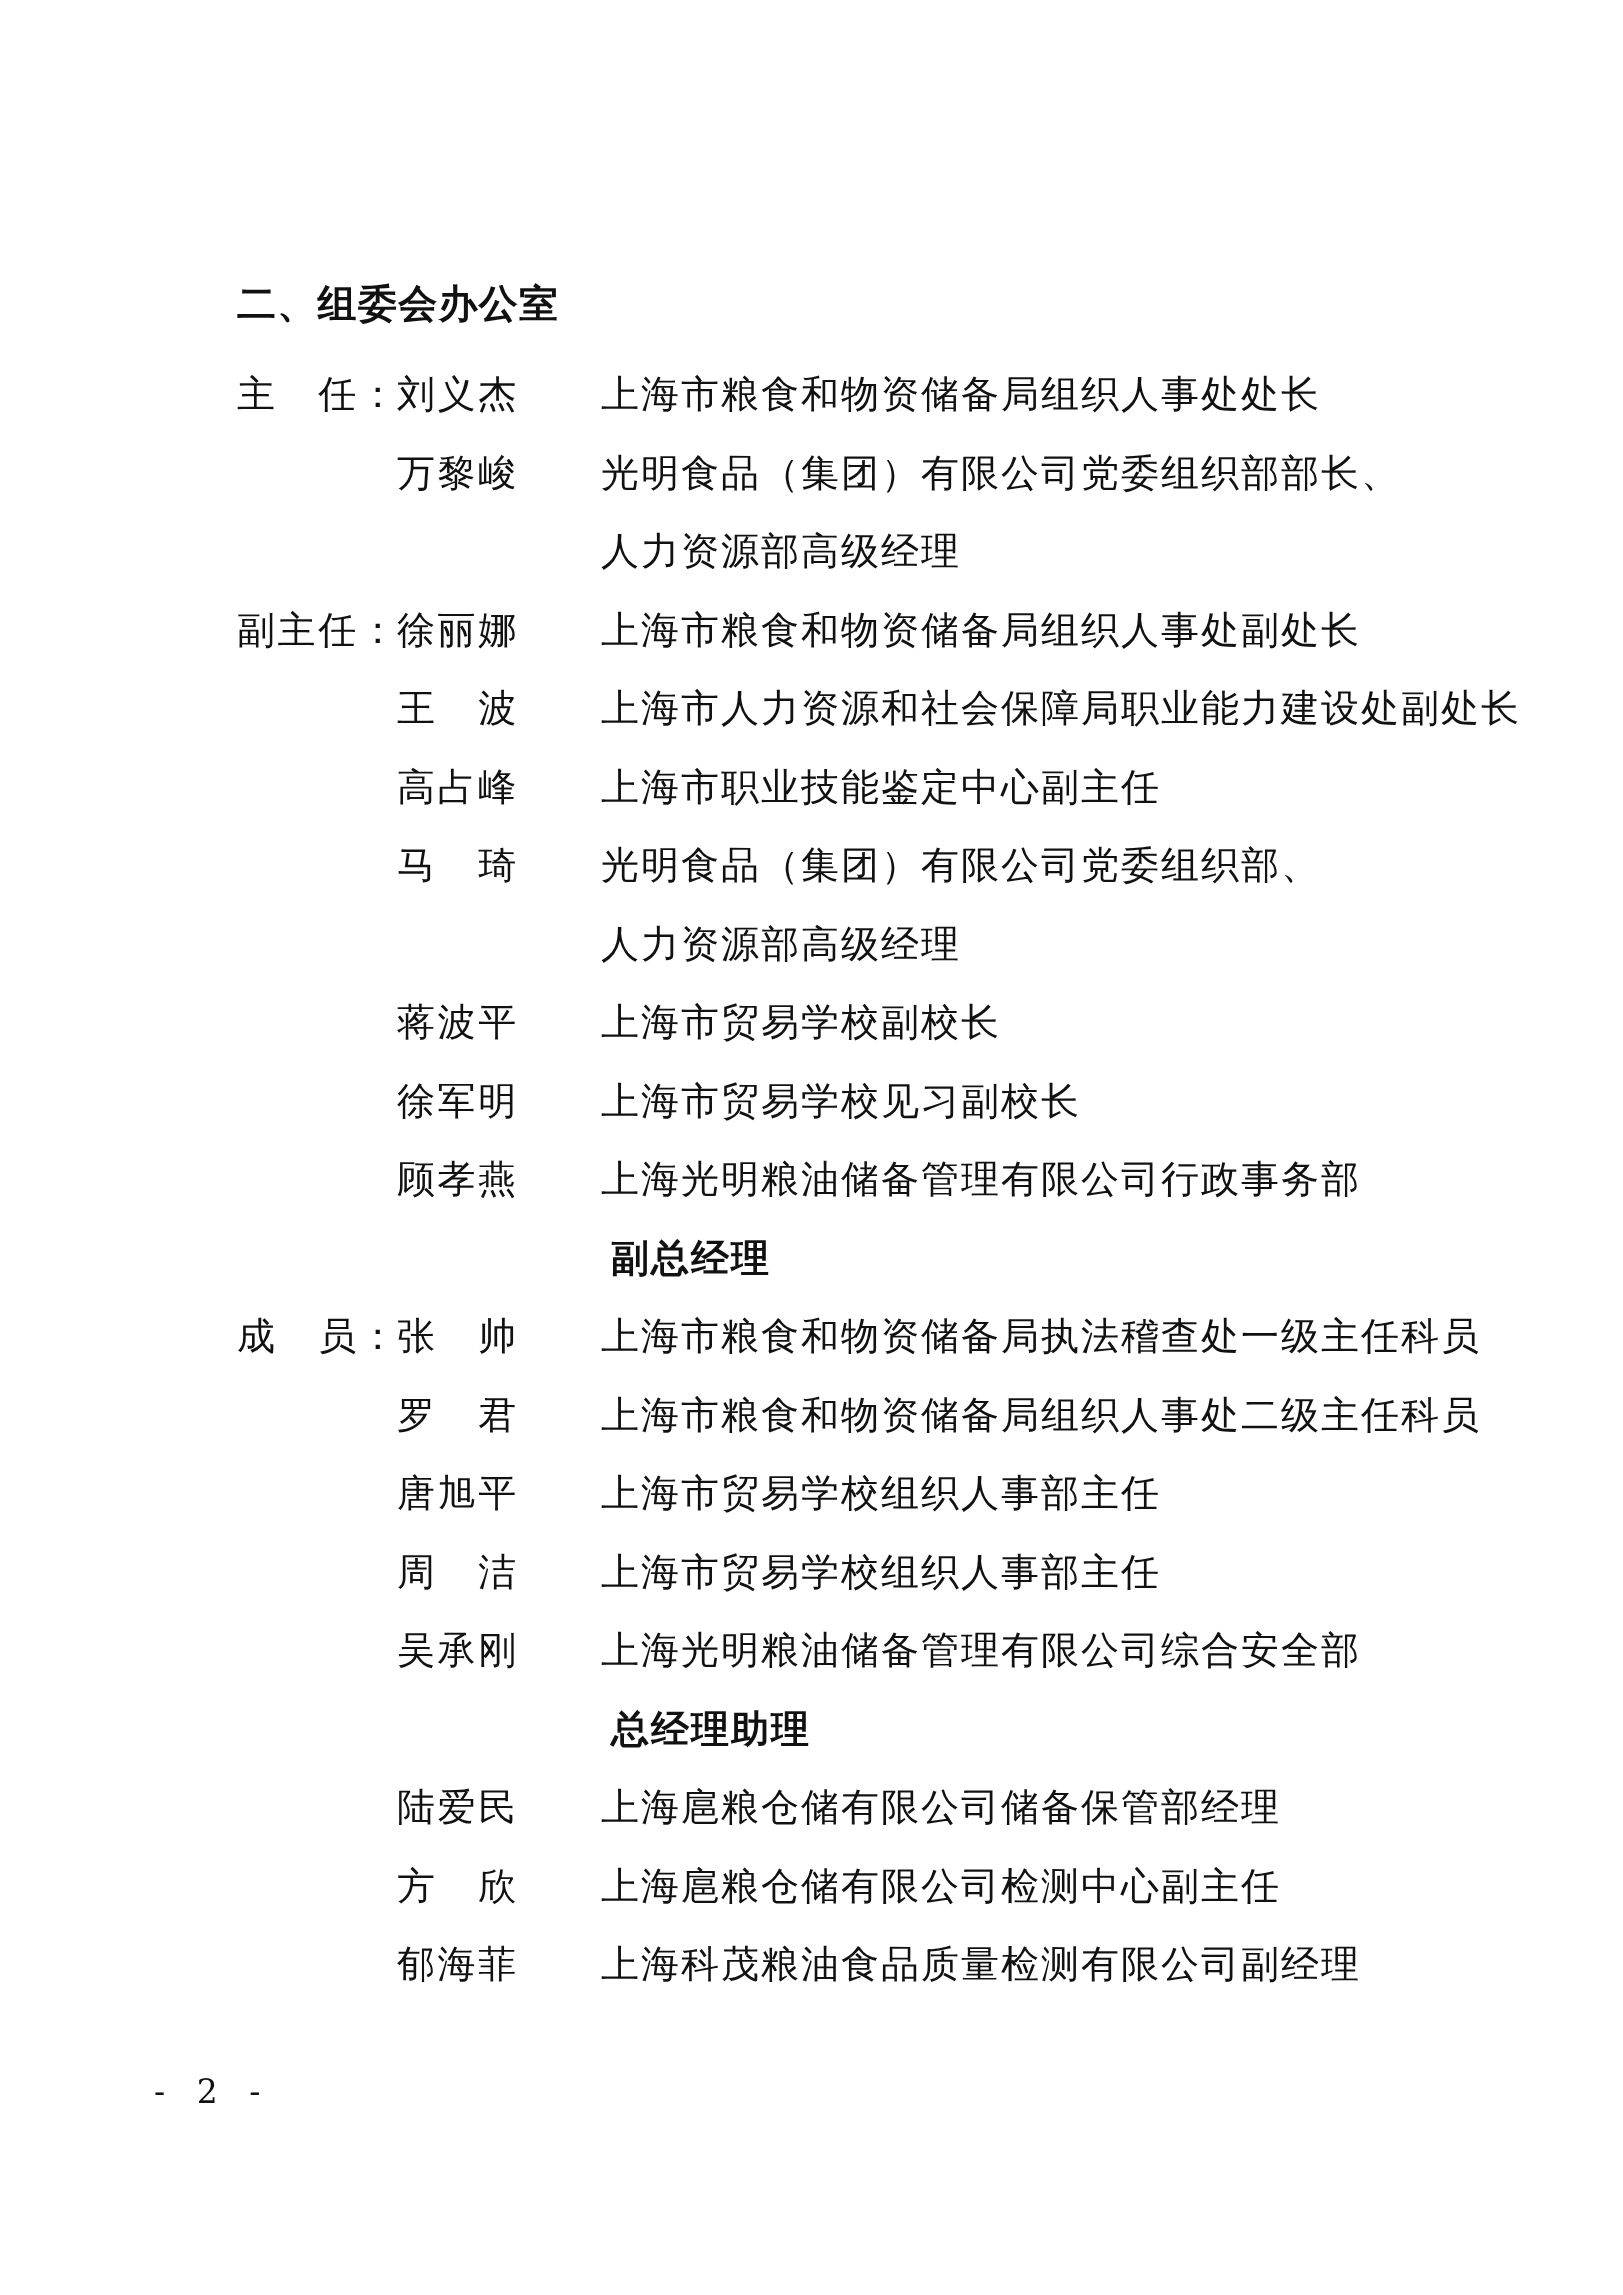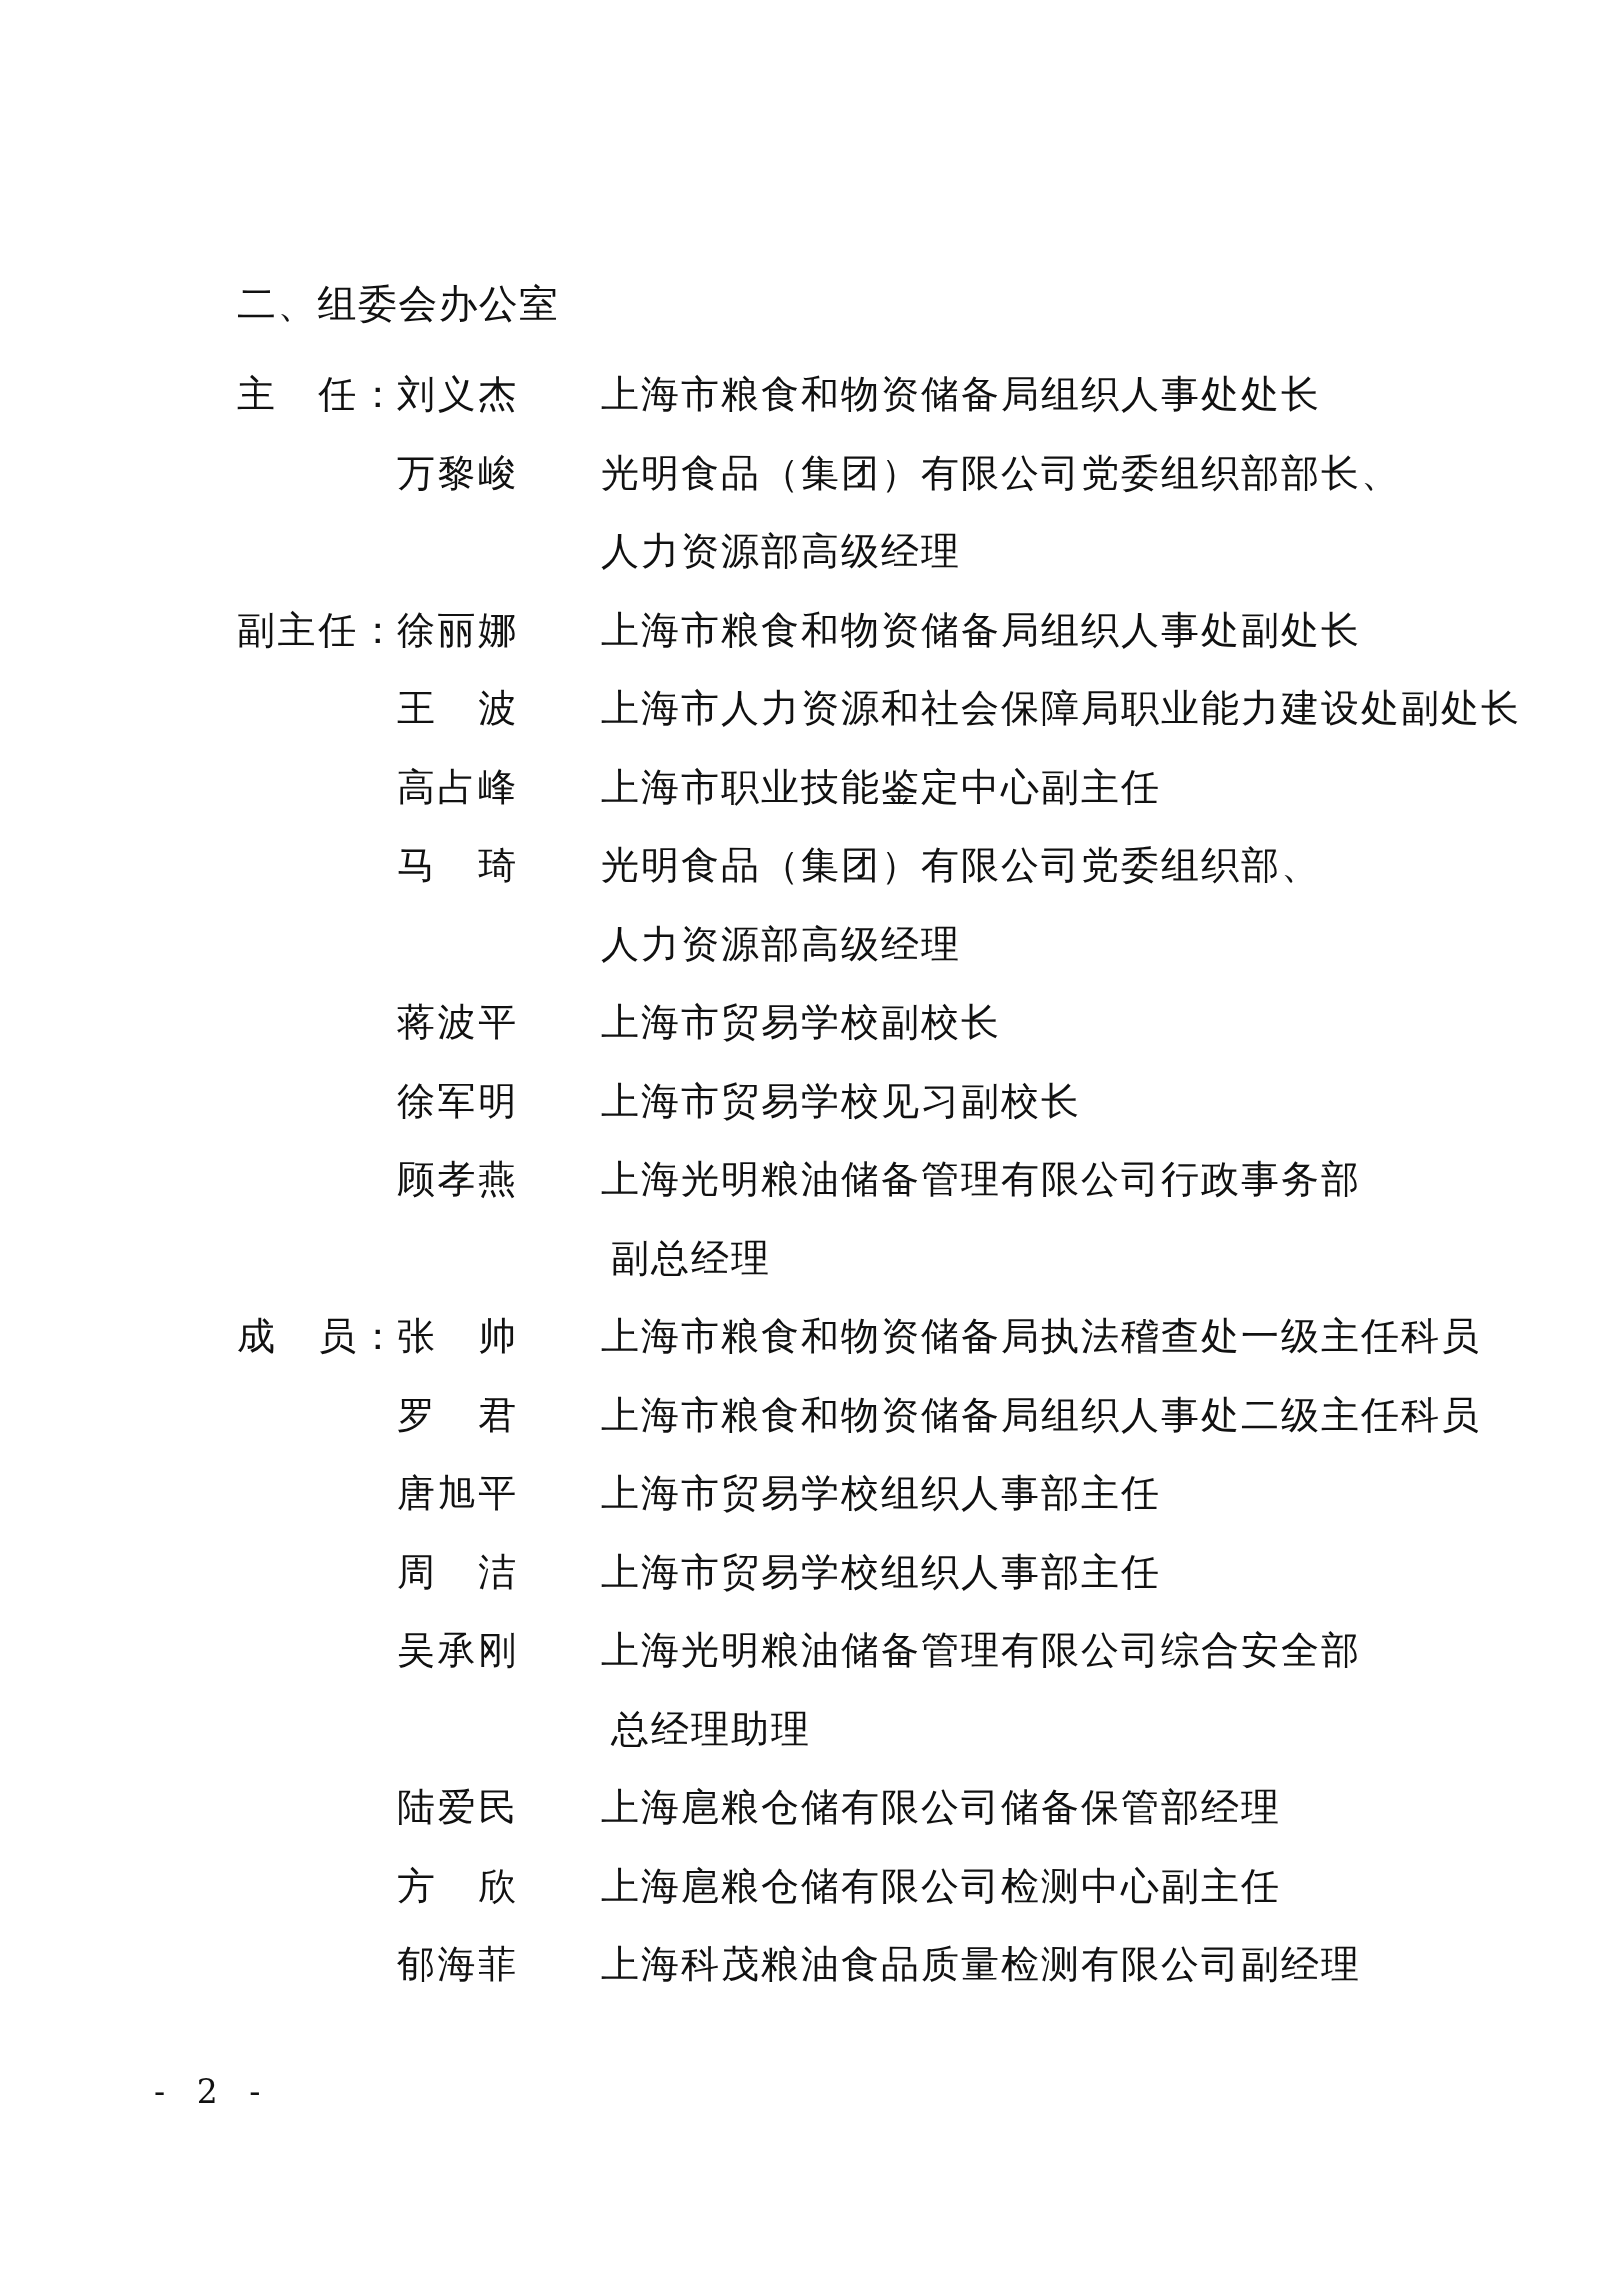--- a/index.html
+++ b/index.html
@@ -3,21 +3,21 @@
   <meta charset="utf-8">
   <style>
     html, body { margin: 0; padding: 0; background: #ffffff; }
     body {
       width: 1623px; height: 2295px; position: relative; overflow: hidden;
       font-family: "DejaVu Sans", "Liberation Sans", sans-serif;
       color: #111111;
     }
     .heading {
       position: absolute; left: 237px; top: 278px;
-      font-size: 39px; font-weight: normal; line-height: 52px;
+      font-size: 39px; font-weight: bold; line-height: 52px;
       letter-spacing: 1.3px;
       text-align: center;
     }
     .roster { position: absolute; left: 0; top: 368px; width: 1623px; }
     .line {
       position: absolute; left: 0; height: 52px;
       font-size: 38px; line-height: 52px; white-space: nowrap;
     }
     .role {
       position: absolute; left: 237px; top: 0;
@@ -26,21 +26,21 @@
     .name {
       position: absolute; left: 397px; top: 0;
       letter-spacing: 2.6px;
       text-align: right;
     }
     .desc {
       position: absolute; left: 561px; top: 0;
       letter-spacing: 2px;
       margin-left: 40px;
     }
-    .desc.cont-indent { left: 571px; }
+    .desc.cont-indent { left: 571px; font-weight: bold; }
     .page-number {
       position: absolute; left: 154px; top: 2069px;
       font-family: "DejaVu Serif", "Liberation Serif", serif;
       font-size: 33px; line-height: 46px; letter-spacing: 10.5px;
     }
   </style>
 </head>
 <body>
 
 <div class="heading">二、组委会办公室</div>

